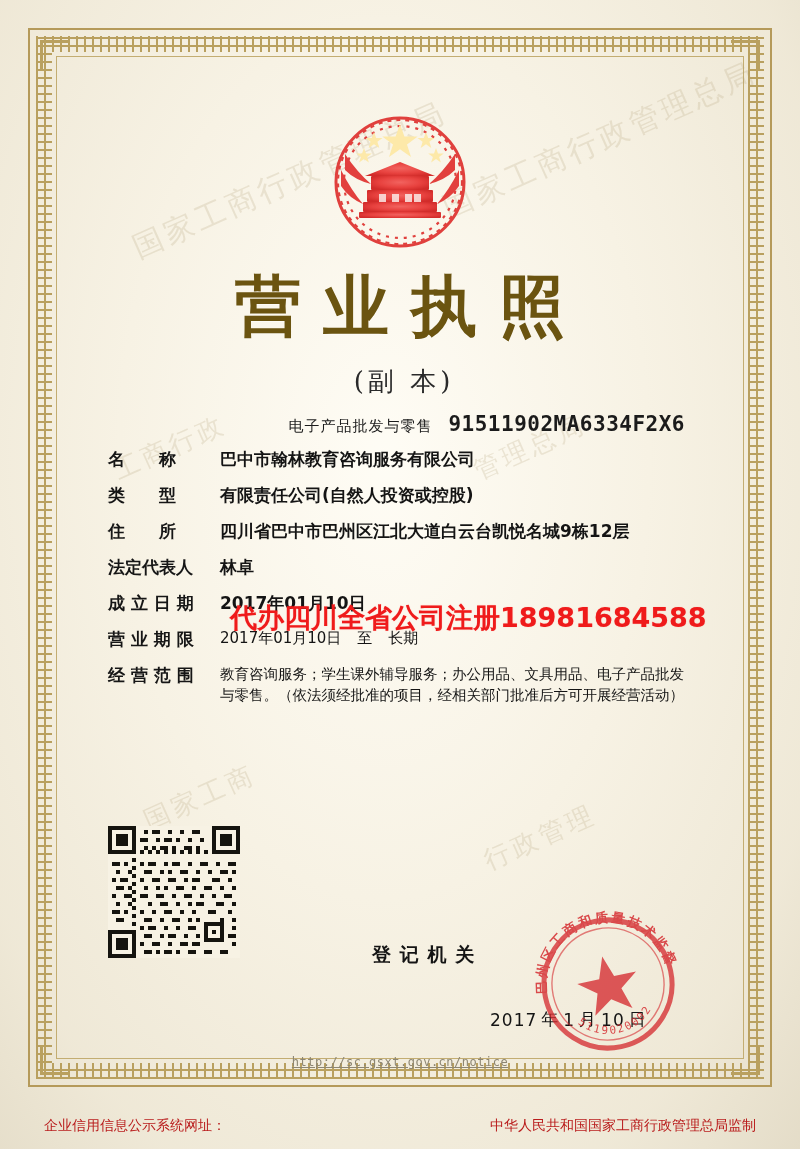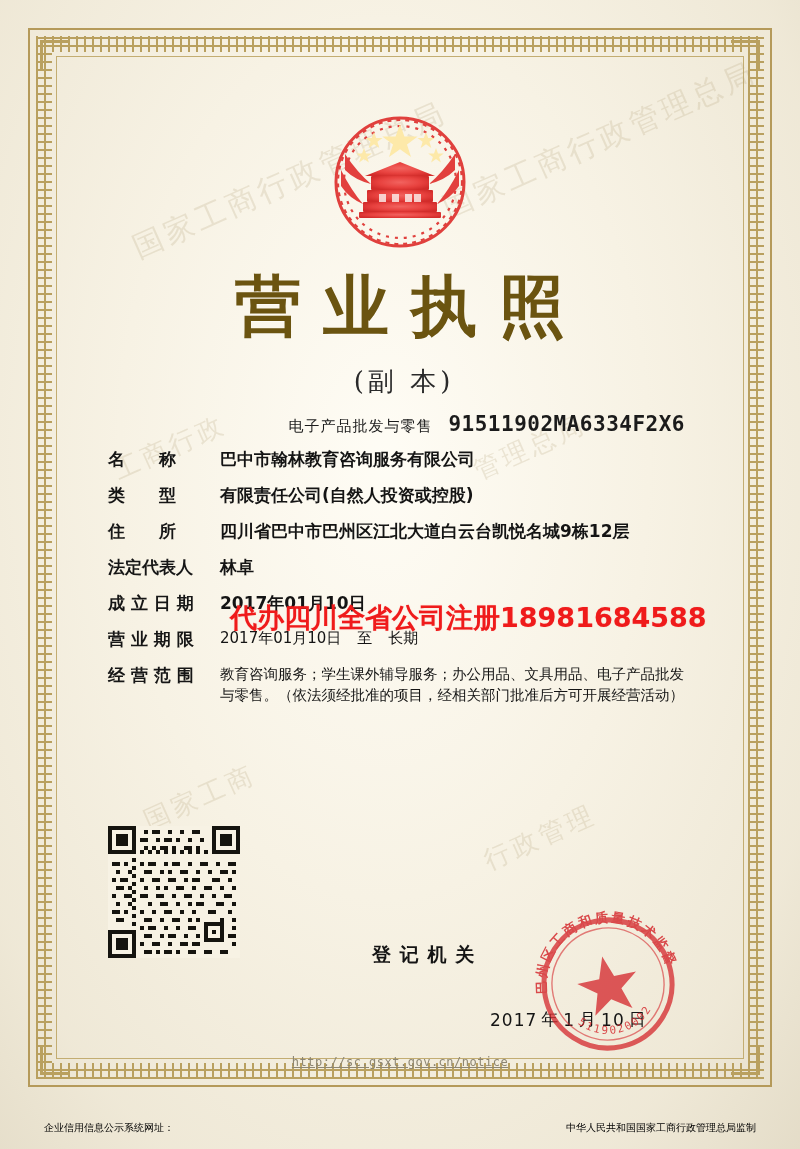--- a/index.html
+++ b/index.html
@@ -270,22 +270,22 @@
   }
 
   
   #footer {
     position: absolute;
     left: 0; right: 0;
     bottom: 14px;
     padding: 0 44px;
     display: flex;
     justify-content: space-between;
-    font-size: 10px;
-    color: #000000;
+    font-size: 14px;
+    color: #b91c1c;
     box-sizing: border-box;
   }
 </style>
 </head>
 <body>
 
 <div id="certificate">
 
   <div id="paper-texture"></div>
 

